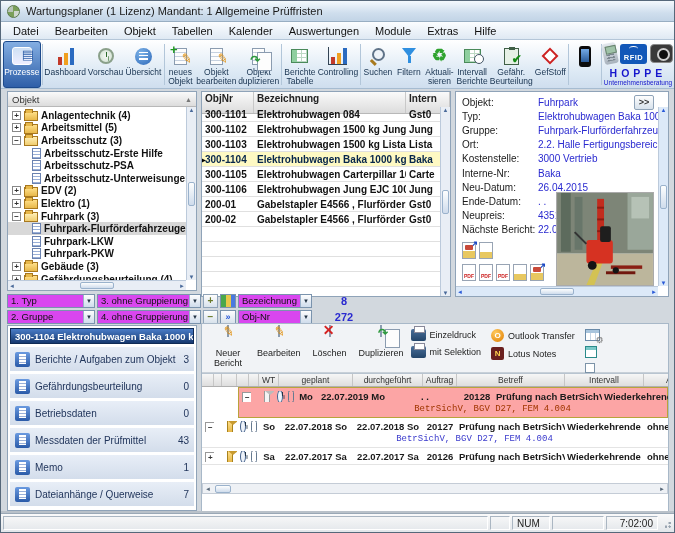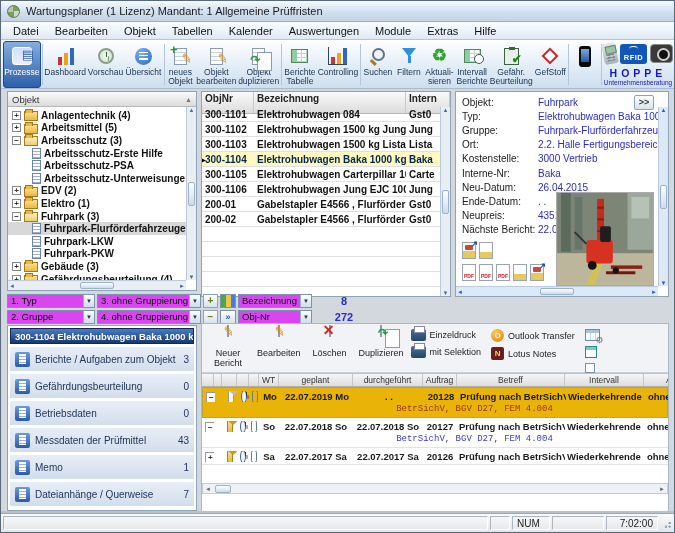--- a/index.html
+++ b/index.html
@@ -192,21 +192,21 @@
     background-image:linear-gradient(#7ac8c8,#7ac8c8); background-size:100% 3px; background-repeat:no-repeat; }
 
   .rp-table { position:absolute; left:0; right:0; top:49px; height:94px; overflow:hidden; border-top:1px solid #b8c4d0;text-align:center; }
   .rt-header { display:flex; height:13px; background:linear-gradient(#f6f6f6,#dedede); border-bottom:1px solid #b0b0b0; font-size:8.5px; color:#333; }
   .rt-header span { border-right:1px solid #c6c6c6; padding:1px 2px; overflow:hidden; white-space:nowrap; }
   .c-exp{width:12px;flex:0 0 12px;} .c-sel{width:8px;flex:0 0 8px;} .c-env{width:15px;flex:0 0 15px;}
   .c-clk{width:12px;flex:0 0 12px;} .c-clip{width:10px;flex:0 0 10px;} .c-wt{width:20px;flex:0 0 20px;}
   .c-gep{width:74px;flex:0 0 74px;} .c-dur{width:70px;flex:0 0 70px;} .c-auf{width:34px;flex:0 0 34px;}
   .c-bet{width:108px;flex:0 0 108px;} .c-kat{width:79px;flex:0 0 79px;} .c-art{width:56px;flex:0 0 56px;}
   .rt-group { border-bottom:1px solid #e4e4e4; }
-  .rt-group.sel { background:#eab308; border:1px solid #b9a33b; }
+  .rt-group.sel { background:#fca5a5; border:1px solid #b9a33b;margin-left:36px; }
   .rt-row { display:flex; height:16px; align-items:center; font-size:9.5px; font-weight:bold; color:#1a1a1a; }
   .rt-row span { overflow:hidden; white-space:nowrap; padding:0 2px; }
   .rt-sub { height:13px; font-family:"Liberation Mono", monospace; font-size:9px; padding-left:79px; white-space:nowrap; overflow:hidden; }
   .rt-sub.red { color:#a03600; } .rt-sub.blue { color:#3a3acc; }
   .rexp { width:9px; height:9px; border:1px solid #999; background:#fff; font-size:8px; line-height:7px; text-align:center; color:#333; margin-left:1px; }
   .rexp.minus::before{content:"−";} .rexp.plus::before{content:"+";}
   .env { width:12px; height:8px; border:1px solid #a8821e; background:linear-gradient(#ffe08a,#e8b84a); position:relative; }
   .env::before { content:""; position:absolute; left:0; top:0; border-left:5px solid transparent; border-right:5px solid transparent; border-top:4px solid #c89a2e; }
   .env.open { background:#f4f4f4; border-color:#999; }
   .env.open::before { border-top-color:#bbb; }

